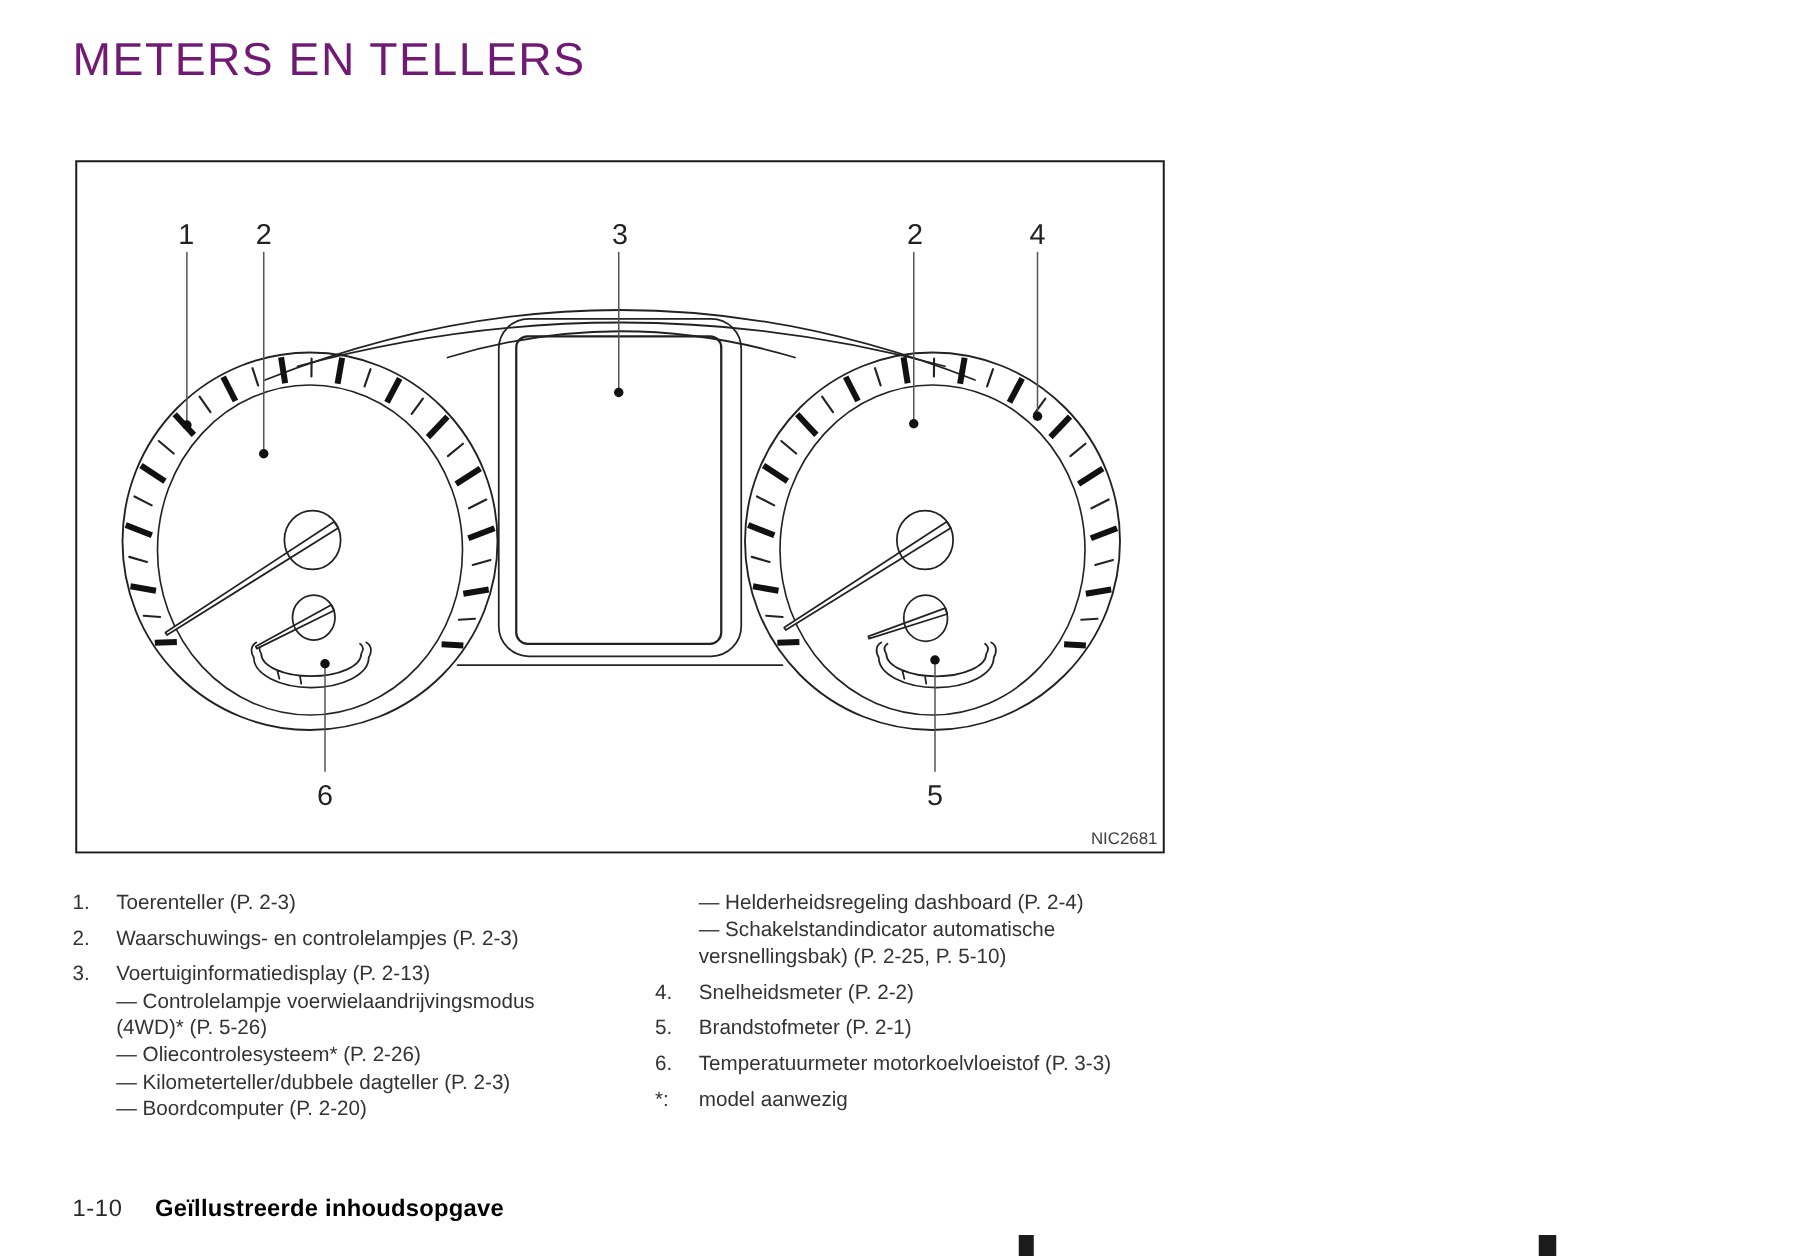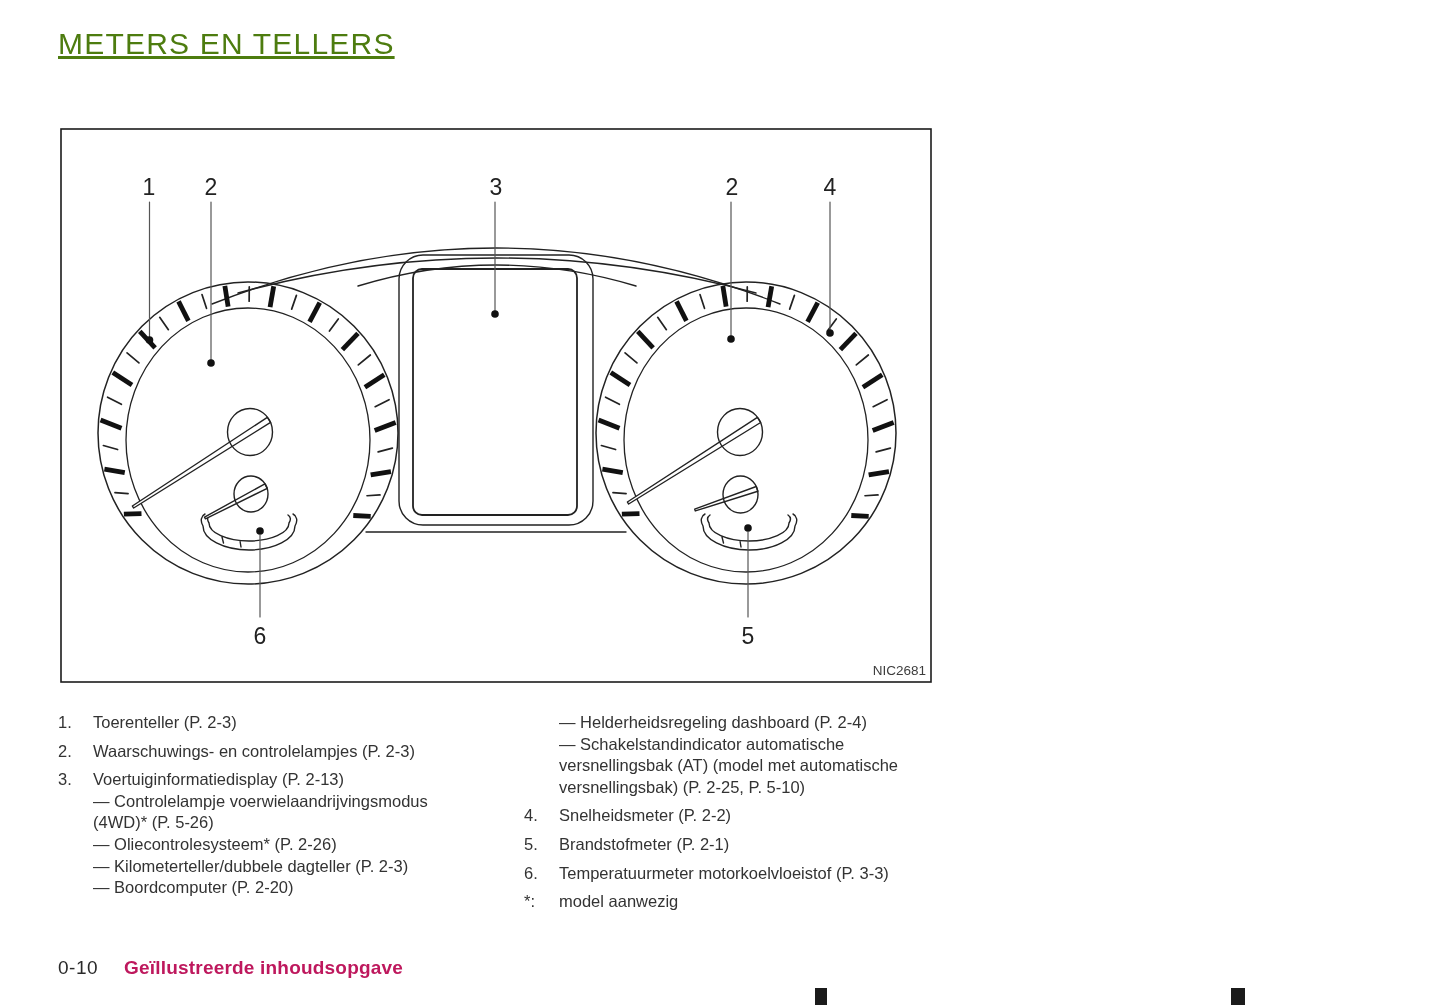--- a/index.html
+++ b/index.html
@@ -4,36 +4,36 @@
 <style>
   html,body{margin:0;padding:0;}
   body{
     width:1445px;height:1005px;position:relative;overflow:hidden;
     background:#ffffff;
     font-family:"Liberation Sans", sans-serif;
     color:#333;
   }
   .page-title{
     position:absolute;left:58px;top:27px;
-    font-size:30px;font-weight:400;letter-spacing:1.2px;color:#4d7c0f;text-decoration:underline;
+    font-size:37px;font-weight:400;letter-spacing:1.2px;color:#701a75;
   }
   .figure-box{
     position:absolute;left:60px;top:128px;width:872px;height:555px;
   }
   .figure-box svg{display:block;width:872px;height:555px;}
   .legend{position:absolute;top:712px;left:0;width:1445px;font-size:16.5px;line-height:21.6px;color:#333;}
   .legend-col{position:absolute;top:0;}
   .legend-col.left{left:58px;width:455px;}
   .legend-col.right{left:524px;width:470px;}
   .legend-item{display:flex;margin-bottom:7px;}
   .legend-marker{flex:0 0 35px;}
   .legend-lines{flex:1;}
   .footer{position:absolute;left:58px;top:957px;display:flex;align-items:baseline;}
   .footer-page{font-size:19px;color:#2a2a2a;letter-spacing:0.5px;}
-  .footer-section{font-size:19px;font-weight:700;color:#be185d;margin-left:26px;letter-spacing:0.2px;}
+  .footer-section{font-size:19px;font-weight:700;color:#000000;margin-left:26px;letter-spacing:0.2px;}
   .print-mark{position:absolute;background:#1b1b1b;}
   .print-mark.m1{left:815px;top:988px;width:12px;height:17px;}
   .print-mark.m2{left:1231px;top:988px;width:14px;height:17px;}
   text{font-family:"Liberation Sans", sans-serif;}
 </style>
 </head>
 <body>
 
 <div class="page-title">METERS EN TELLERS</div>
 
@@ -194,21 +194,20 @@
       </div>
     </div>
   </div>
 
   <div class="legend-col right">
     <div class="legend-item">
       <div class="legend-marker"></div>
       <div class="legend-lines">
         <div>— Helderheidsregeling dashboard (P. 2-4)</div>
         <div>— Schakelstandindicator automatische</div>
-        <div>versnellingsbak (AT) (model met automatische</div>
         <div>versnellingsbak) (P. 2-25, P. 5-10)</div>
       </div>
     </div>
     <div class="legend-item">
       <div class="legend-marker">4.</div>
       <div class="legend-lines">
           <div>Snelheidsmeter (P. 2-2)</div>
         </div>
     </div>
     <div class="legend-item">
@@ -226,18 +225,18 @@
     <div class="legend-item">
       <div class="legend-marker">*:</div>
       <div class="legend-lines">
           <div>model aanwezig</div>
         </div>
     </div>
   </div>
 </div>
 
 <div class="footer">
-  <span class="footer-page">0-10</span>
+  <span class="footer-page">1-10</span>
   <span class="footer-section">Geïllustreerde inhoudsopgave</span>
 </div>
 
 <div class="print-mark m1"></div>
 <div class="print-mark m2"></div>
 
 </body></html>

